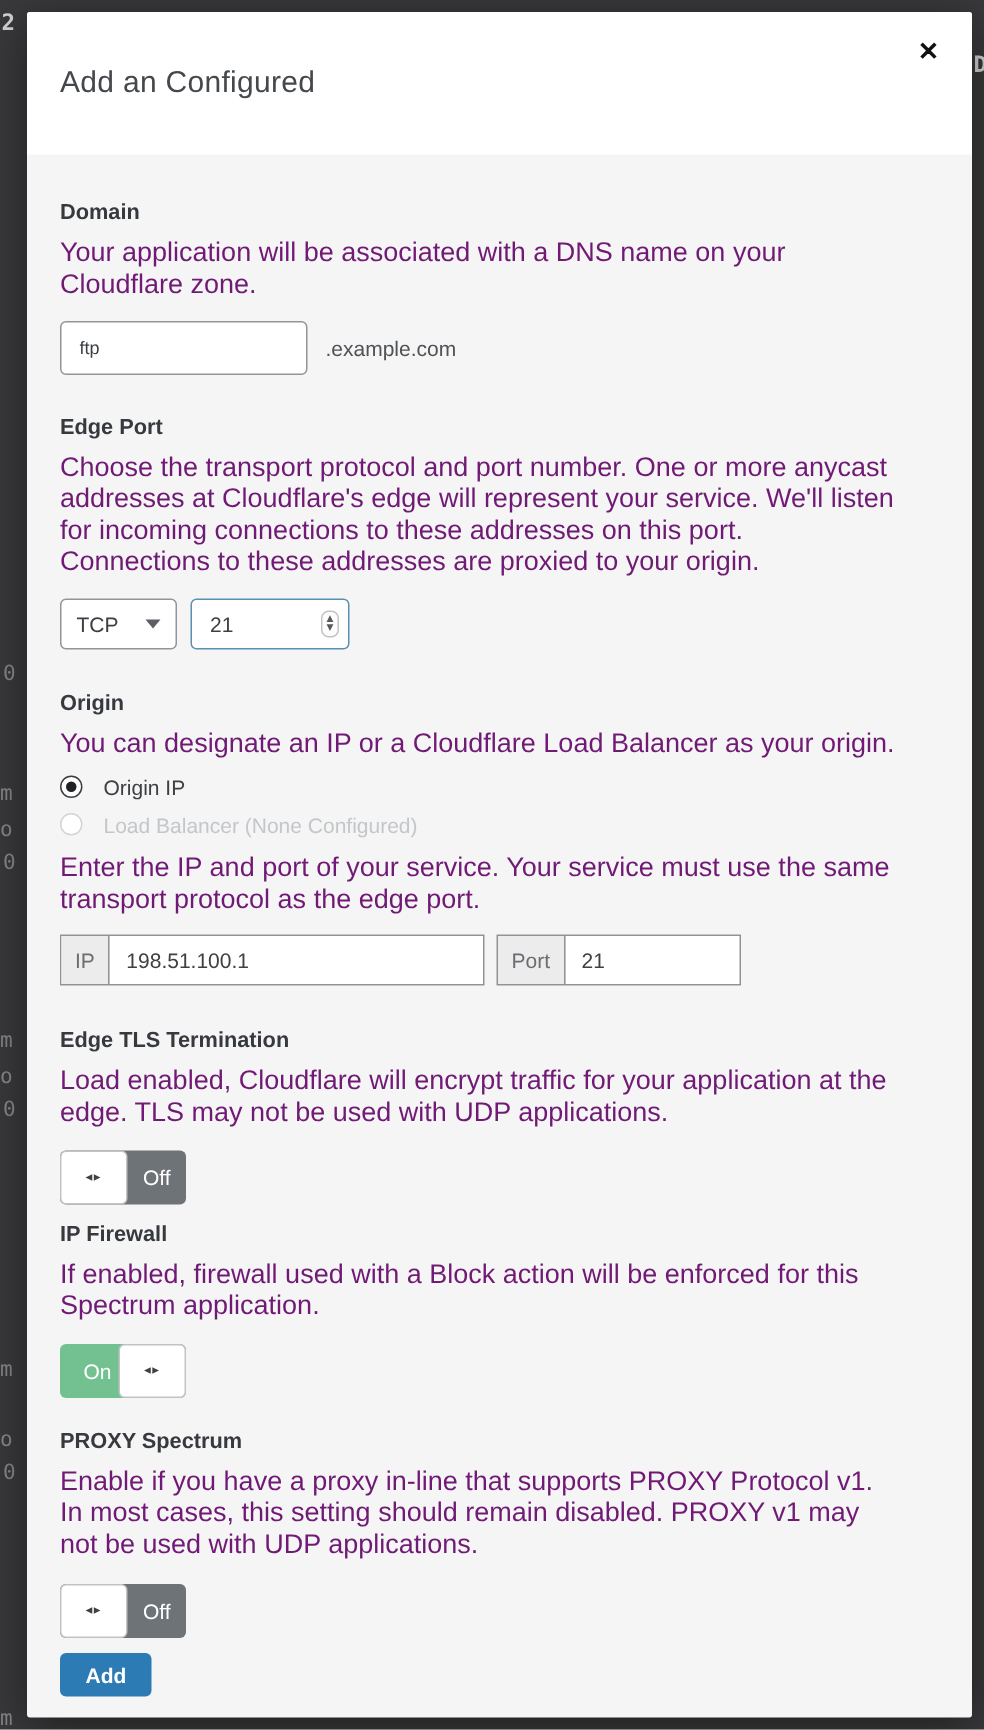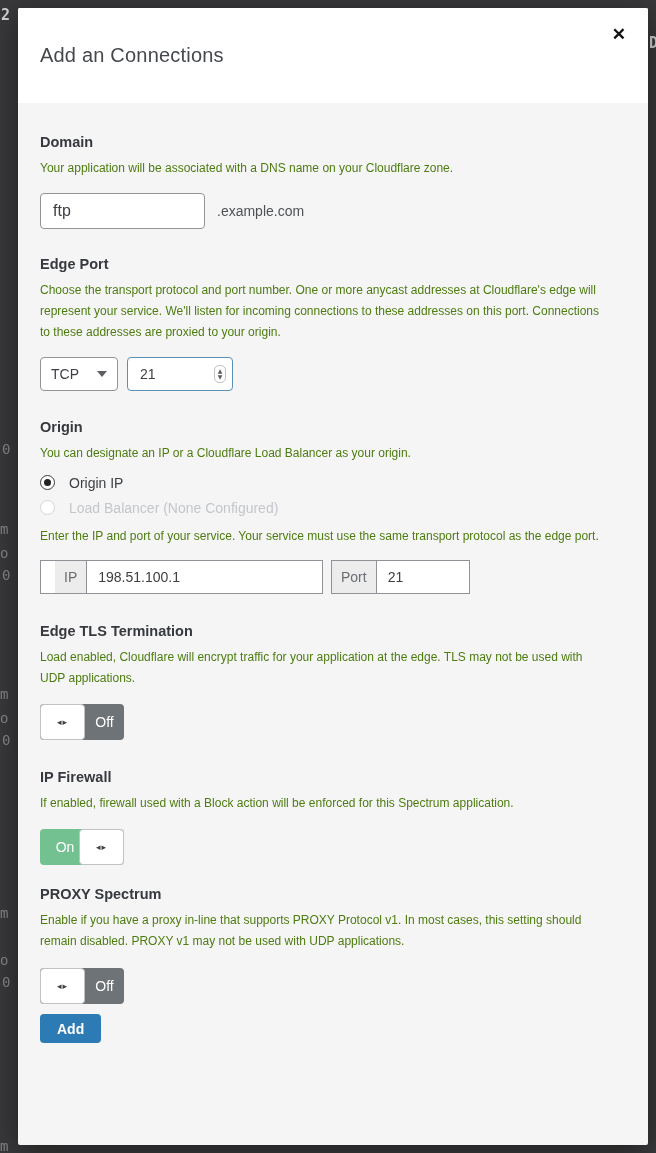--- a/index.html
+++ b/index.html
@@ -23,29 +23,29 @@
     background:#ffffff; height:95px; padding:36px 22px 0; position:relative;
     border-radius:2px 2px 0 0;
   }
   .modal-title { margin:0; font-size:20px; font-weight:400; color:#45484c; letter-spacing:.2px; }
   .close-btn {
     position:absolute; top:14px; right:18px; background:none; border:none; cursor:pointer;
     font-size:17px; font-weight:bold; color:#111; padding:4px; line-height:1;
   }
   .modal-body { padding:31px 22px 0; }
   .section-label { margin:0; font-size:14.5px; font-weight:bold; color:#36393d; }
-  .desc { margin:8px 0 0; font-size:12px; line-height:21px; color:#4d7c0f; max-width:560px; }
+  .desc { margin:8px 0 0; font-size:18px; line-height:21px; color:#701a75; max-width:560px; }
   .row { display:flex; align-items:center; }
   .mt6{margin-top:6px}.mt10{margin-top:10px}.mt13{margin-top:13px}
-  .mt14{margin-top:14px}.mt15{margin-top:15px}.mt16{margin-top:16px}.mt20{margin-top:29px}
+  .mt14{margin-top:14px}.mt15{margin-top:15px}.mt16{margin-top:16px}.mt20{margin-top:12px}
   .mt21{margin-top:21px}.mt27{margin-top:27px}.mt28{margin-top:28px}.mt29{margin-top:29px}
 
   .text-input {
     height:36px; border:1px solid #919498; border-radius:4px; background:#fff;
-    font-size:16px; color:#3c3f43; padding:0 12px;
+    font-size:12px; color:#3c3f43; padding:0 12px;
     font-family:"Liberation Sans","DejaVu Sans",sans-serif; outline:none;
   }
   .domain-input { width:165px; }
   .suffix { margin-left:12px; font-size:14px; color:#4e5155; }
 
   .select {
     width:78px; height:34px; border:1px solid #919498; border-radius:4px; background:#fff;
     display:flex; align-items:center; justify-content:space-between; padding:0 10px;
     font-size:14px; color:#3c3f43; cursor:pointer;
   }
@@ -78,23 +78,23 @@
 
   .input-group { display:flex; height:34px; border:1px solid #8f9296; background:#fff; }
   .addon {
     background:#ececed; color:#6a6d71; font-size:14px; display:flex; align-items:center;
     padding:0 9px; border-right:1px solid #8f9296;
   }
   .group-input {
     border:none; outline:none; font-size:14px; color:#404040; padding:0 11px;
     font-family:"Liberation Sans","DejaVu Sans",sans-serif; background:transparent;
   }
-  .ip-group { width:283px;padding-left:14px; }
+  .ip-group { width:283px; }
   .ip-group .group-input { width:249px; }
-  .port-group { width:139px; margin-left:8px; }
+  .port-group { width:163px; margin-left:8px; }
   .port-group .group-input { width:114px; }
 
   .toggle { position:relative; width:84px; height:36px; border-radius:4px; cursor:pointer; }
   .toggle-label {
     position:absolute; top:0; bottom:0; display:flex; align-items:center; justify-content:center;
     color:#fff; font-size:14px;
   }
   .toggle-handle {
     position:absolute; top:0; width:45px; height:36px; background:#fff;
     border:1px solid #c2c3c5; border-radius:4px;
@@ -130,21 +130,21 @@
   <span class="frag" style="left:2px;top:732px;">0</span>
   <span class="frag" style="left:0px;top:905px;">m</span>
   <span class="frag" style="left:0px;top:952px;">o</span>
   <span class="frag" style="left:2px;top:974px;">0</span>
   <span class="frag" style="left:0px;top:1138px;">m</span>
 </div>
 
 <div class="modal">
 
   <div class="modal-header">
-    <h1 class="modal-title">Add an Connections</h1>
+    <h1 class="modal-title">Add an Configured</h1>
     <button class="close-btn">✕</button>
   </div>
 
   <div class="modal-body">
 
     <h2 class="section-label">Domain</h2>
     <p class="desc">Your application will be associated with a DNS name on your Cloudflare zone.</p>
     <div class="row mt14">
       <input class="text-input domain-input" type="text" value="ftp" style="">
       <span class="suffix">.example.com</span>

